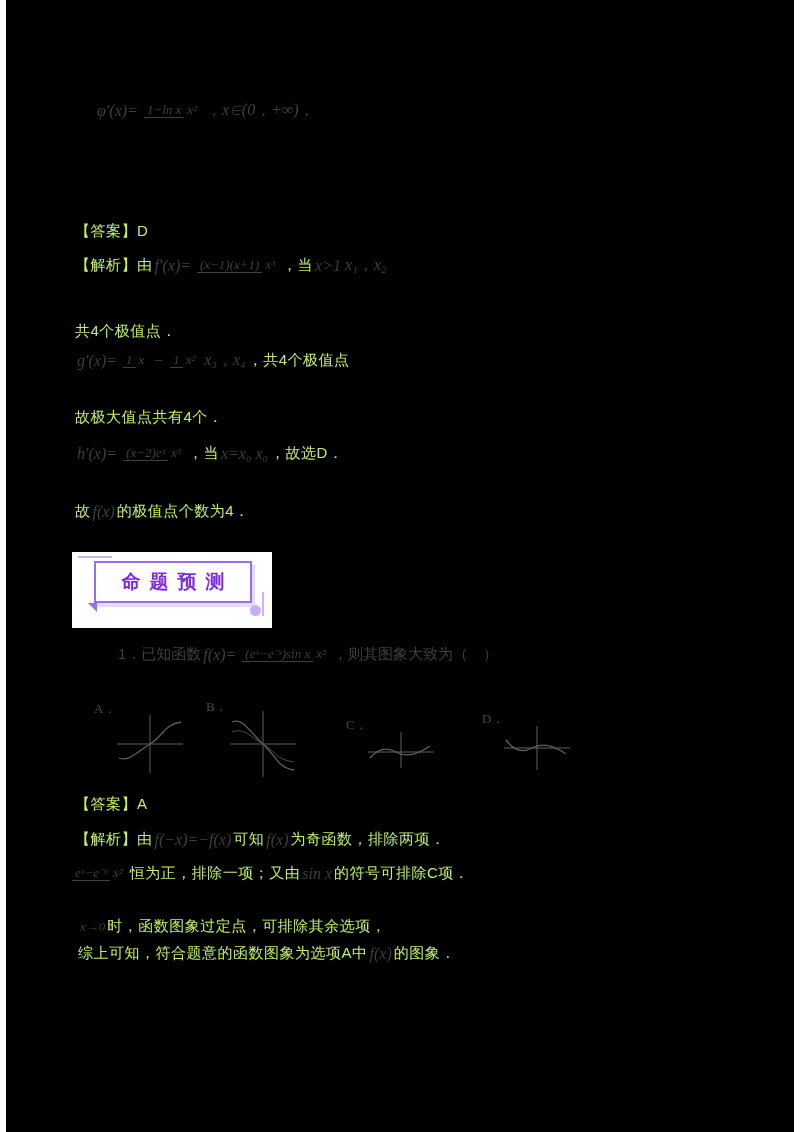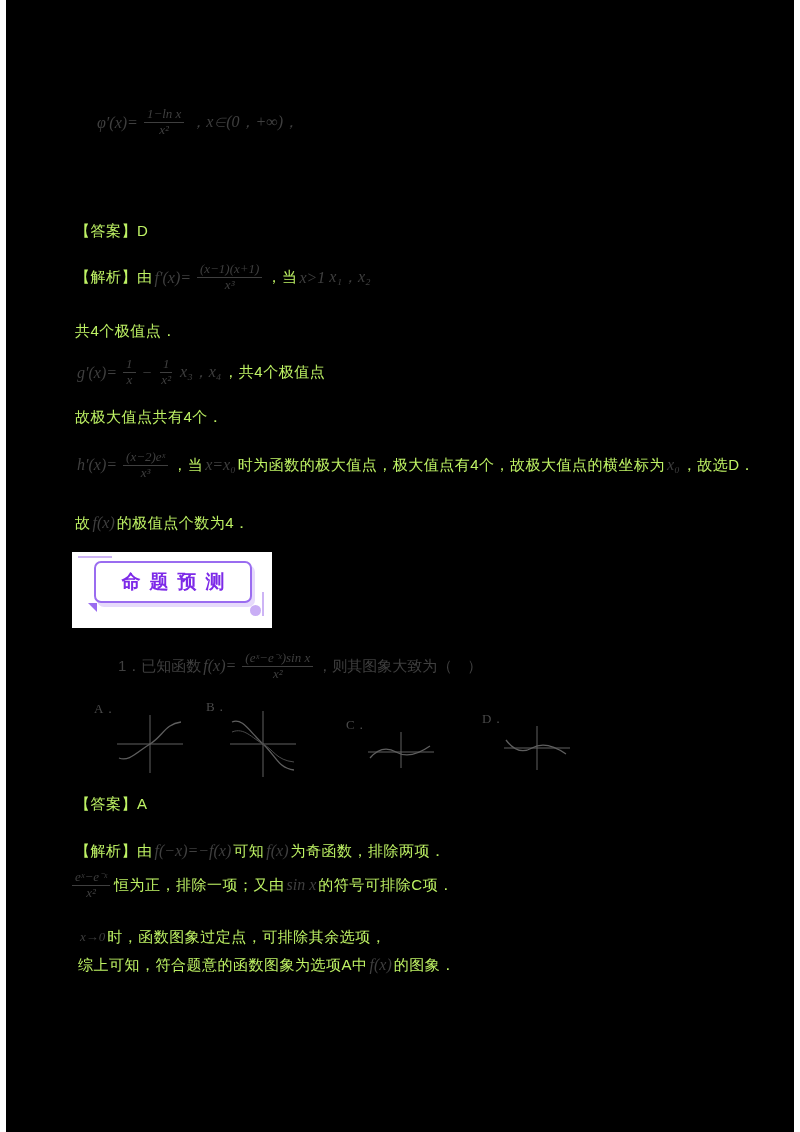--- a/index.html
+++ b/index.html
@@ -11,32 +11,32 @@
     overflow: hidden;
     font-family: "Liberation Sans", sans-serif;
   }
   .edge { position: absolute; top: 0; bottom: 0; width: 6px; background: #ffffff; }
   #edge-left { left: 0; }
   #edge-right { right: 0; }
 
   .row { position: absolute; display: flex; align-items: center; white-space: nowrap; }
 
   .red  { color: #bef264; font-size: 15px; letter-spacing: .5px; }
-  .ink  { color: #3f3f3f; font-family: "Liberation Serif", serif; font-style: italic; font-size: 16px; margin: 12px 2px; }
+  .ink  { color: #3f3f3f; font-family: "Liberation Serif", serif; font-style: italic; font-size: 16px; margin: 0 2px; }
   .inkcn{ color: #3f3f3f; font-size: 15px; font-family: "Liberation Sans", sans-serif; }
   .small{ font-size: 13px; }
 
-  .frac { display: inline-flex; flex-direction: column; align-items: center; line-height: 1.15; font-size: 13px; margin: 0 4px; }
+  .frac { display: inline-flex; flex-direction: row; align-items: center; line-height: 1.15; font-size: 13px; margin: 0 4px; }
   .frac .num { border-bottom: 1px solid currentColor; padding: 0 3px; }
   .frac .den { padding: 0 3px; }
 
   
   .badge-box { position: absolute; left: 72px; top: 552px; width: 200px; height: 76px; background: #ffffff; }
   .ribbon { position: absolute; left: 22px; top: 9px; width: 158px; height: 42px; background: #ffffff;
-            border: 2px solid #9a6cf0; border-radius: 7px; display: flex; align-items: center; justify-content: center;
+            border: 2px solid #9a6cf0; border-radius: 0; display: flex; align-items: center; justify-content: center;
             box-shadow: 3px 4px 0 #e6dafb; }
   .ribbon-label { color: #7d2ae8; font-weight: 700; font-size: 19px; letter-spacing: 9px; padding-left: 9px; }
   .ribbon-fold { position: absolute; left: 16px; top: 51px; width: 0; height: 0;
                  border-top: 9px solid #9a6cf0; border-left: 9px solid transparent; }
   .badge-dot { position: absolute; left: 178px; top: 53px; width: 11px; height: 11px; border-radius: 50%; background: #c9aef5; }
   .decor-line { position: absolute; background: #cdb4f5; }
 
   .graph { position: absolute; }
   .opt-label { position: absolute; color: #4a4a4a; font-size: 13px; font-family: "Liberation Serif", serif; }
   svg .axis  { stroke: #616161; stroke-width: 1; fill: none; }
@@ -98,21 +98,20 @@
 </div>
 
 <div class="row" style="left:75px;top:444px">
   <span class="ink">h′(x)=</span>
   <span class="frac ink">
     <span class="num">(x−2)eˣ</span>
     <span class="den">x³</span>
   </span>
   <span class="red">，当</span>
   <span class="ink">x=x₀</span>
-  <span class="red">时为函数的极大值点，极大值点有4个，故极大值点的横坐标为</span>
   <span class="ink">x₀</span>
   <span class="red">，故选D．</span>
 </div>
 
 <div class="row" style="left:75px;top:502px">
   <span class="red">故</span>
   <span class="ink">f(x)</span>
   <span class="red">的极值点个数为4．</span>
 </div>
 

